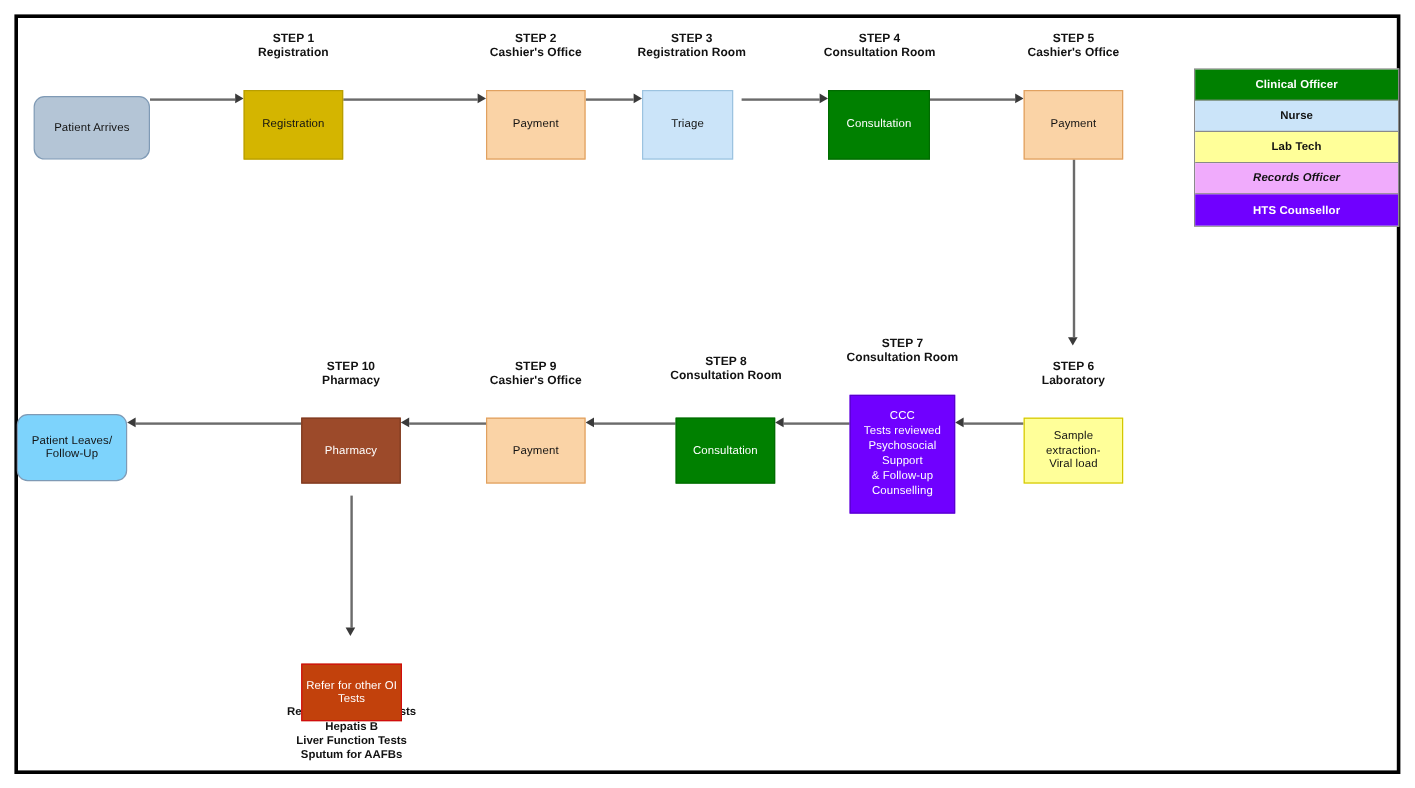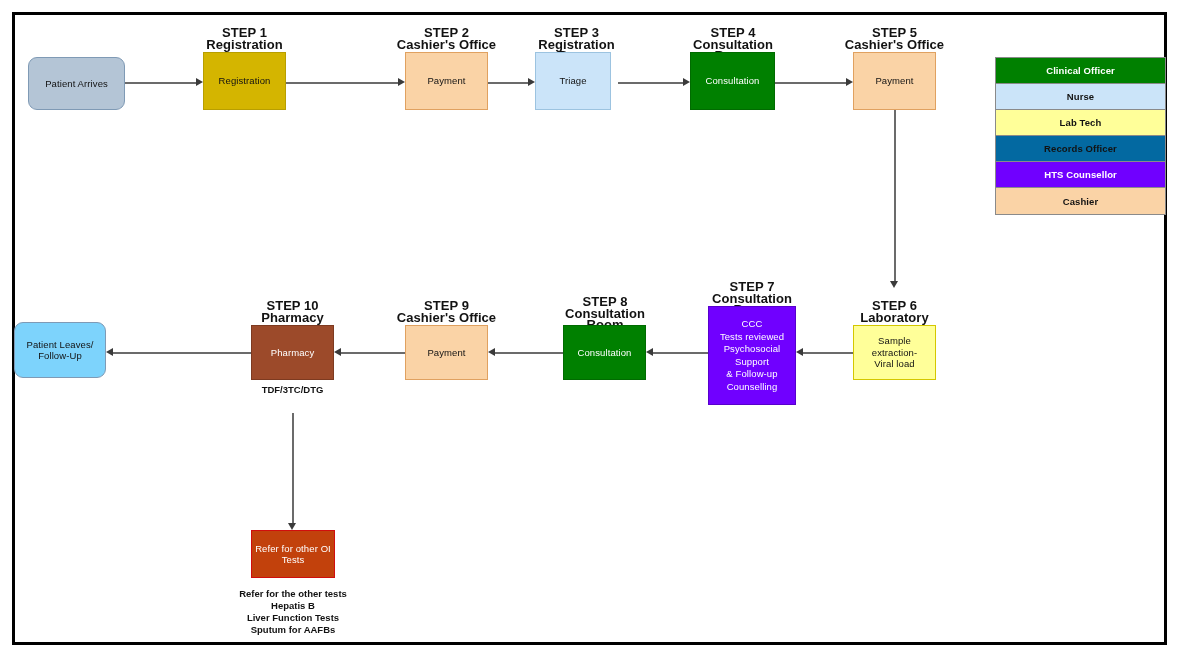--- a/index.html
+++ b/index.html
@@ -27,28 +27,29 @@
     position:absolute;
     box-sizing:border-box;
     display:flex;
     align-items:center;
     justify-content:center;
     text-align:center;
     font-size:9.5px;
     line-height:11.5px;
     letter-spacing:0.1px;
     padding:2px;
+    margin-top:23px;
   }
   .node.rounded{
     border-radius:9px;
   }
   .caption{
     position:absolute;
     text-align:center;
-    font-size:13px;
+    font-size:10px;
     line-height:11.5px;
     color:#121212;
     font-weight:bold;
     white-space:pre-line;
     letter-spacing:0.05px;
   }
   .sublabel{
     position:absolute;
     text-align:center;
     font-size:9.5px;
@@ -209,17 +210,16 @@
   <div class="node rounded" style="left:14px;top:322px;width:92px;height:56px;background:#7dd3fc;border:1.5px solid #7f9ab5;color:#121212;white-space:pre-line;">Patient Leaves/
 Follow-Up</div>
 
   <div class="node" style="left:251px;top:530px;width:84px;height:48px;background:#c2410c;border:1.5px solid #d10d0d;color:#ffffff;white-space:pre-line;">Refer for other OI
 Tests</div>
 
   <div id="legend">
     <div class="legend-row" style="background:#008000;color:#ffffff;">Clinical Officer</div>
     <div class="legend-row" style="background:#cbe4f9;color:#121212;">Nurse</div>
     <div class="legend-row" style="background:#ffff99;color:#121212;">Lab Tech</div>
-    <div class="legend-row" style="background:#0369a1;color:#121212;">Records Officer</div>
+    <div class="legend-row" style="background:#f0abfc;color:#121212;font-style:italic;">Records Officer</div>
     <div class="legend-row" style="background:#7000ff;color:#ffffff;">HTS Counsellor</div>
-    <div class="legend-row" style="background:#fad3a6;color:#121212;">Cashier</div>
   </div>
 </div>
 
 </body></html>

